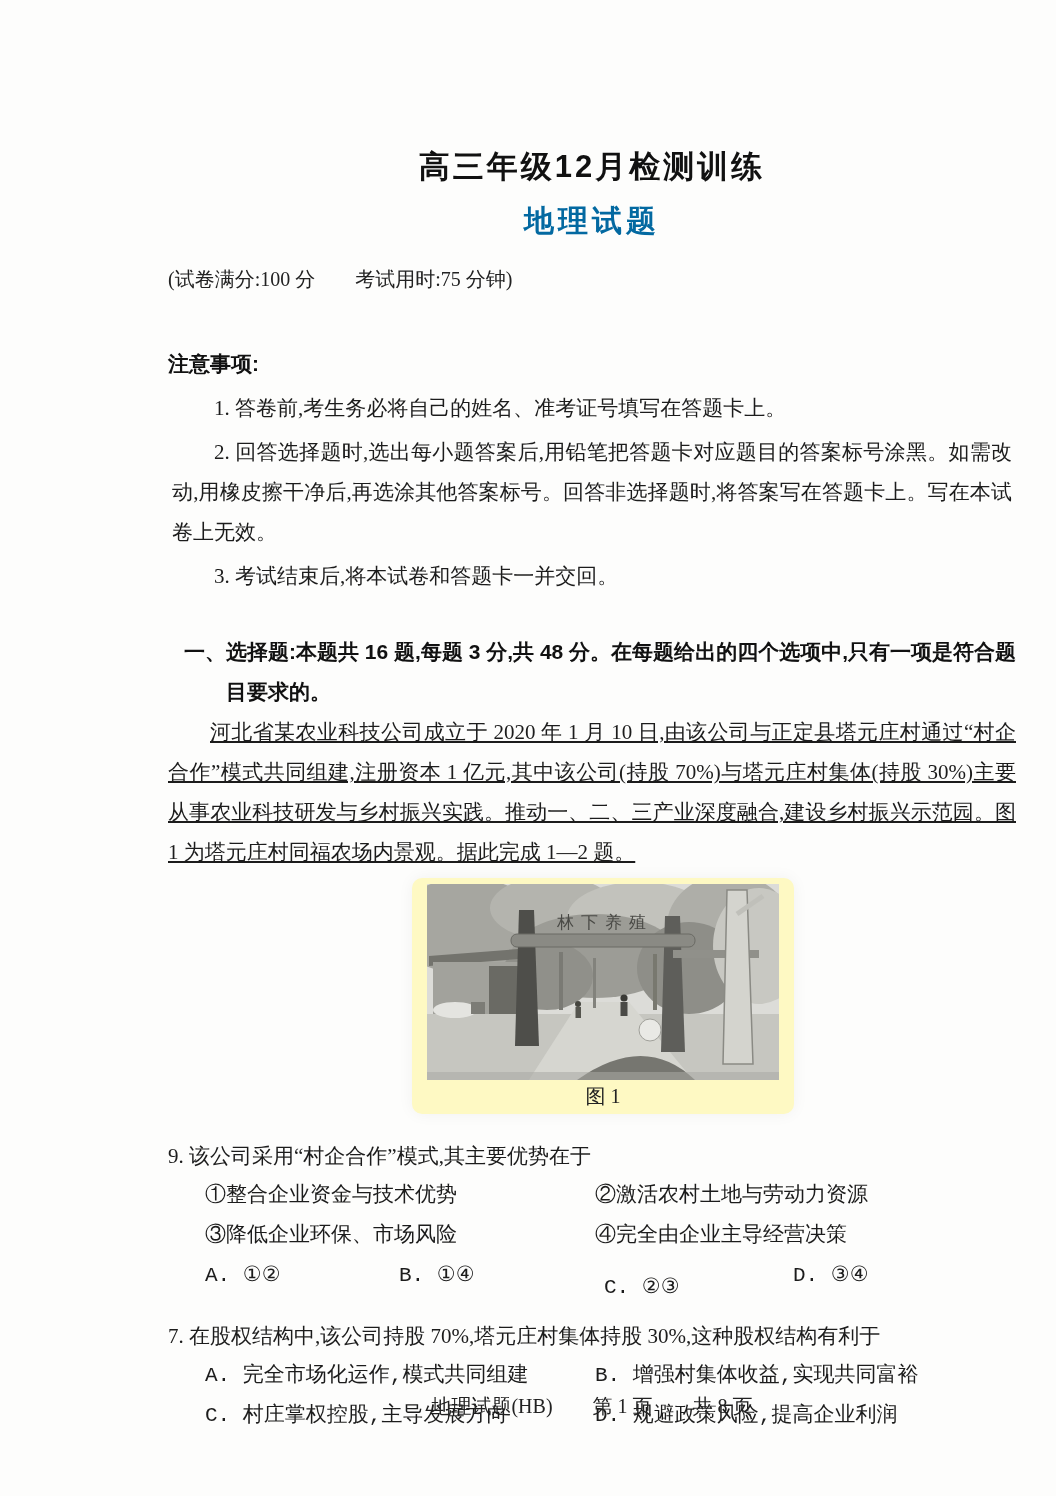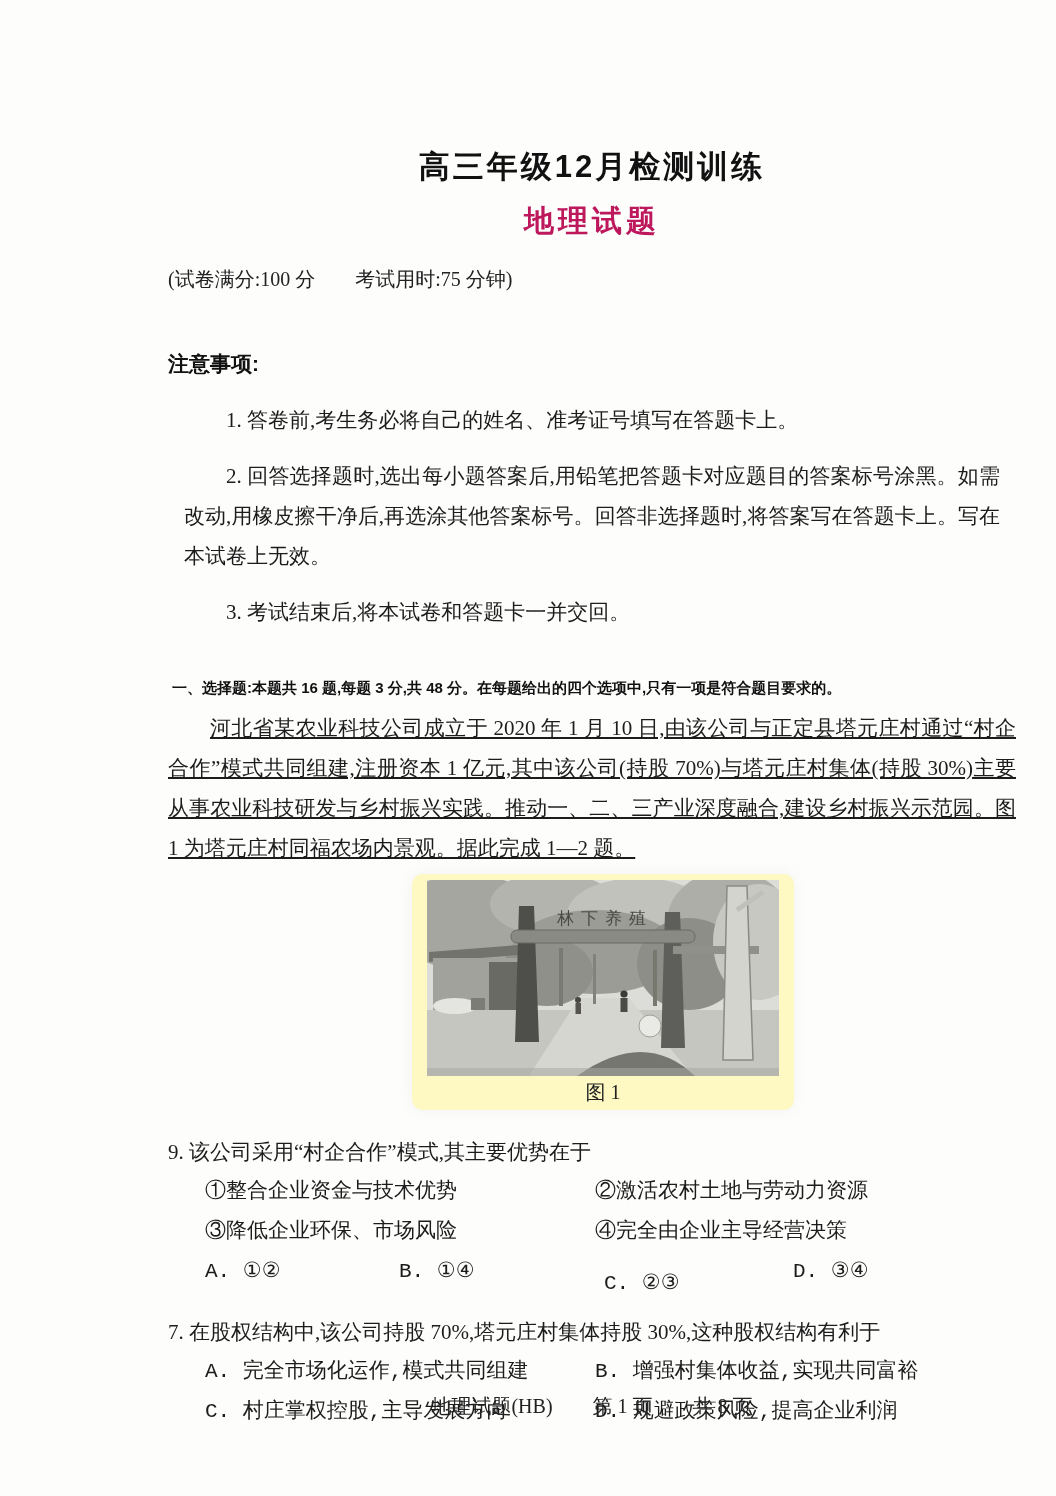--- a/index.html
+++ b/index.html
@@ -16,36 +16,36 @@
   .title {
     margin:148px 0 0 0; text-align:center;
     font-family:"Liberation Sans","DejaVu Sans",sans-serif;
     font-weight:700; font-size:31px; line-height:38px; letter-spacing:3px;
     color:#111;
   }
   .subtitle {
     margin:16px 0 0 0; text-align:center;
     font-family:"Liberation Sans","DejaVu Sans",sans-serif;
     font-weight:700; font-size:30px; line-height:38px; letter-spacing:4px;
-    color:#be185d;
+    color:#0369a1;
   }
   .exam-info { margin:24px 0 0 0; text-align:left; font-size:20px; line-height:30px; color:#222; }
 
   .notice-heading {
     margin:50px 0 0 0;
     font-family:"Liberation Sans","DejaVu Sans",sans-serif;
     font-weight:700; font-size:21px; line-height:40px; color:#111;
   }
-  p.note { margin:16px; font-size:21px; line-height:40px; text-align:justify; color:#1c1c1c; }
+  p.note { margin:4px; font-size:21px; line-height:40px; text-align:justify; color:#1c1c1c; }
   p.note.indent { text-indent:2em; }
 
   .section-heading {
-    margin:36px 0 0 4px;
+    margin:36px 0 0 16px;
     font-family:"Liberation Sans","DejaVu Sans",sans-serif;
-    font-weight:700; font-size:15px; line-height:40px;
+    font-weight:700; font-size:21px; line-height:40px;
     padding-left:42px; text-indent:-42px; text-align:justify; color:#111;
   }
   p.passage { margin:0; font-size:21px; line-height:40px; text-indent:2em; text-align:justify;text-decoration:underline; }
 
   .figure-wrap {
     margin:6px 0 16px 244px; width:382px;
     background:#fef9c3; border-radius:10px;
     padding:6px 0 2px;
     box-shadow:0 0 16px rgba(0,0,0,0.05);
   }

